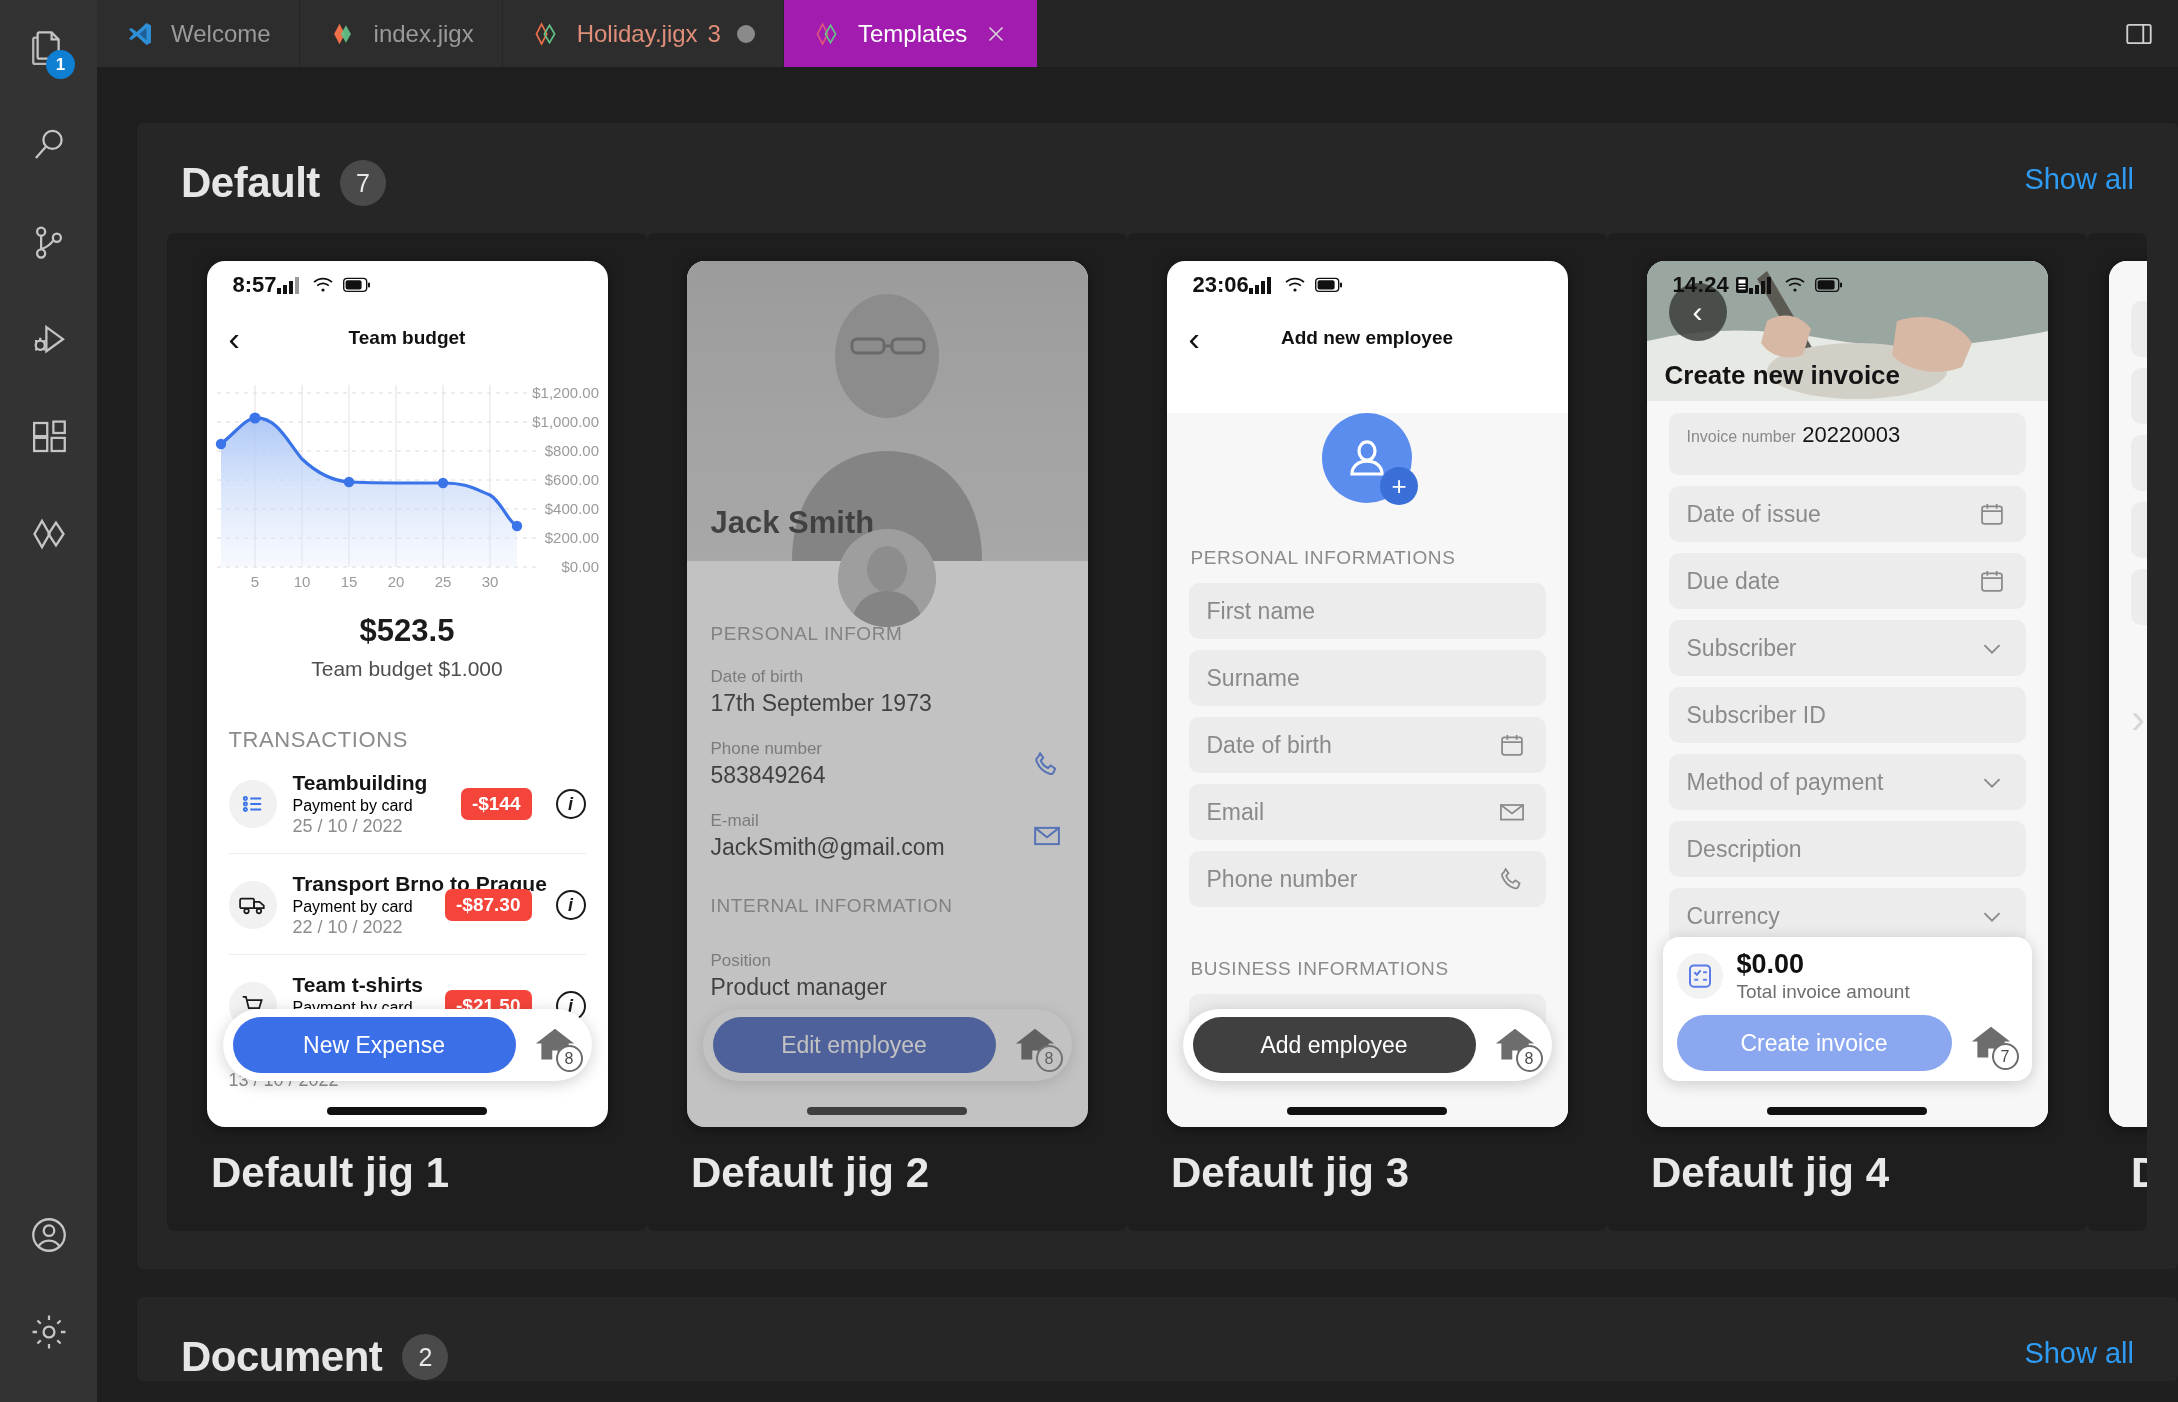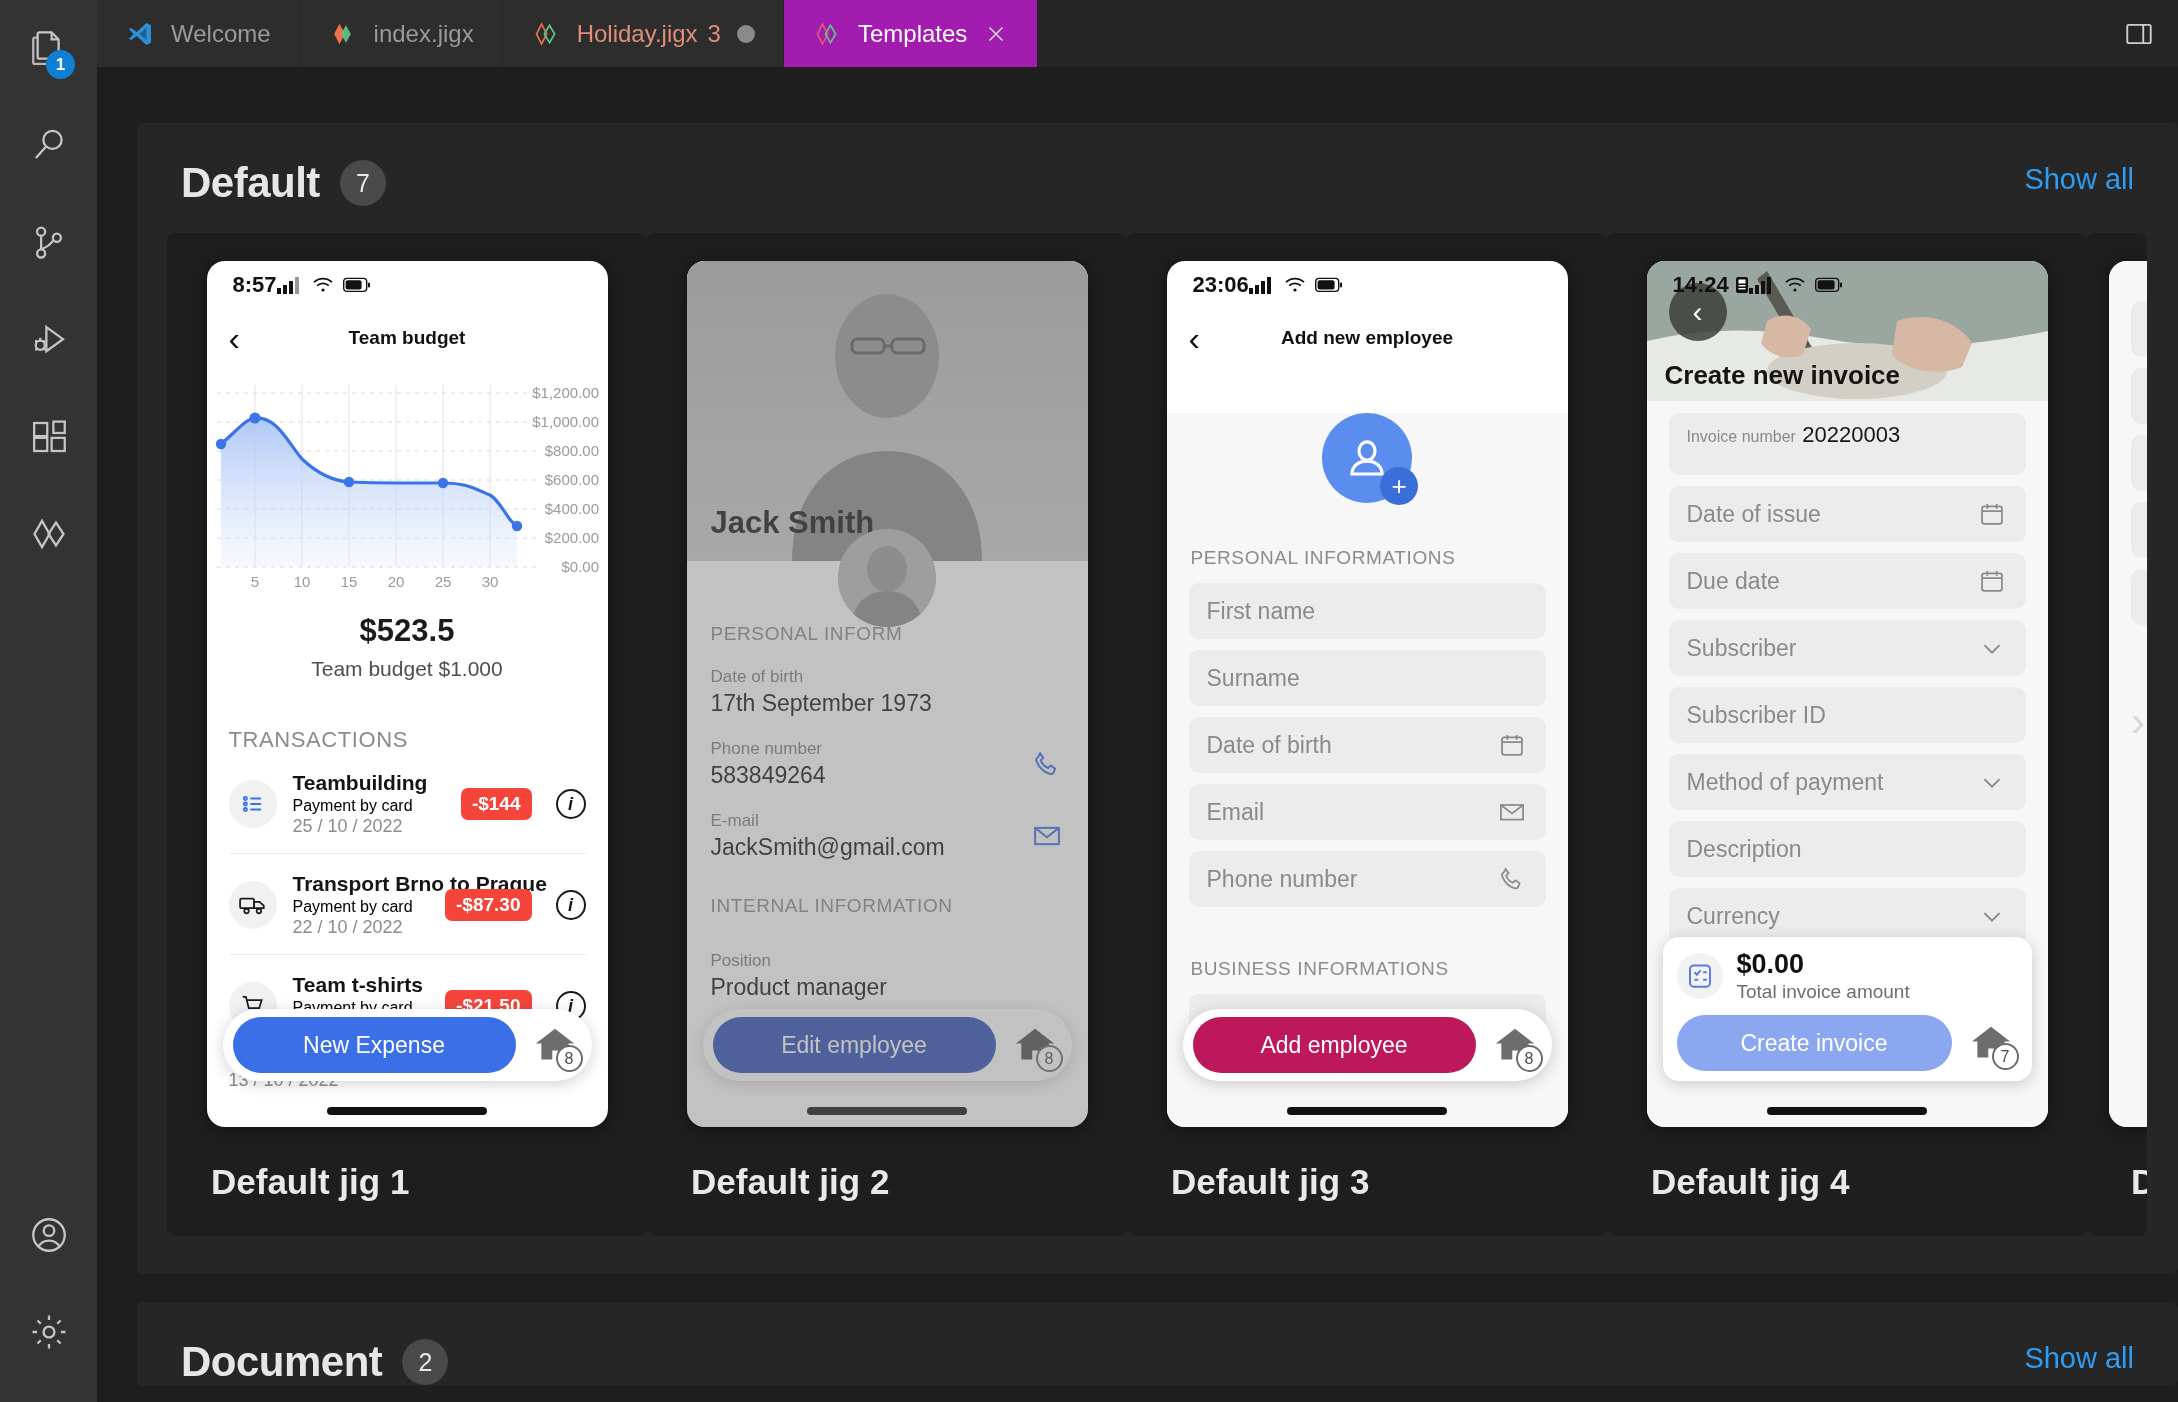--- a/index.html
+++ b/index.html
@@ -65,21 +65,21 @@
     margin-left: 20px; min-width: 46px; height: 46px; border-radius: 23px; background: #4a4a4a;
     color: #e8e8e8; font-size: 25px; display: flex; align-items: center; justify-content: center; padding: 0 13px;
   }
   .show-all { position: absolute; right: 44px; top: 40px; color: #2f9cf4; font-size: 29px; cursor: pointer; }
 
   .cards-row { display: flex; gap: 0; padding: 26px 30px 0 30px; position: relative; }
   .tile {
     width: 480px; flex: none; border-radius: 8px; padding: 28px 22px 34px 22px;
     background: #1e1e1e; position: relative;
   }
-  .tile-label { color: #e9e9e9; font-size: 35px; font-weight: 700; margin-top: 35px; padding-left: 22px; }
+  .tile-label { color: #e9e9e9; font-size: 42px; font-weight: 700; margin-top: 22px; padding-left: 22px; }
 
   .phone {
     width: 401px; height: 866px; background: #ffffff; border-radius: 18px;
     margin: 0 auto; overflow: hidden; position: relative;
     box-shadow: 0 2px 14px rgba(0,0,0,0.45);
     font-family: "Liberation Sans", sans-serif;
   }
   .statusbar { height: 48px; display: flex; align-items: center; padding: 0 26px; }
   .statusbar .time { font-size: 22px; font-weight: 700; color: #111; display: flex; align-items: center; gap: 6px;}
   .statusbar .icons { display: flex; align-items: center; gap: 9px; }
@@ -616,21 +616,21 @@
                     <span class="ic">
                       <svg width="28" height="28" viewBox="0 0 24 24" fill="none" stroke="#8a8a8a" stroke-width="1.5">
                           <rect x="3.5" y="5.5" width="17" height="15" rx="2"></rect>
                           <path d="M3.5 9.5h17M8 3.5v4M16 3.5v4"></path>
                         </svg>
                     </span>
                   </div>
                 </div>
 
                 <div class="float-bar">
-                  <span class="float-btn" style="background:#be185d">Add employee</span>
+                  <span class="float-btn" style="background:#404040">Add employee</span>
                   <span class="home-badge">
                     <svg width="46" height="40" viewBox="0 0 24 22" fill="#6d6d6d">
                         <path d="M12 2 1.5 10.2h3V19h6v-5h3v5h6v-8.8h3z"></path>
                       </svg>
                     <span class="home-num">8</span>
                   </span>
                 </div>
                 <div class="home-indicator"></div>
               </div>
               <div class="tile-label">Default jig 3</div>

